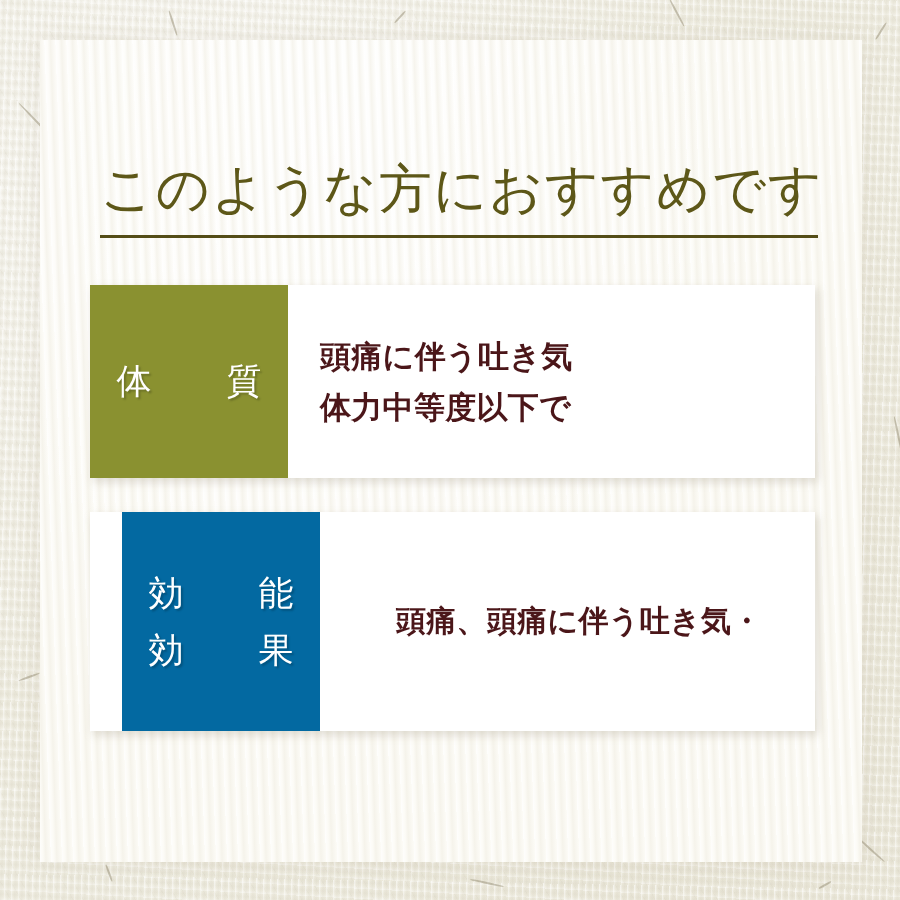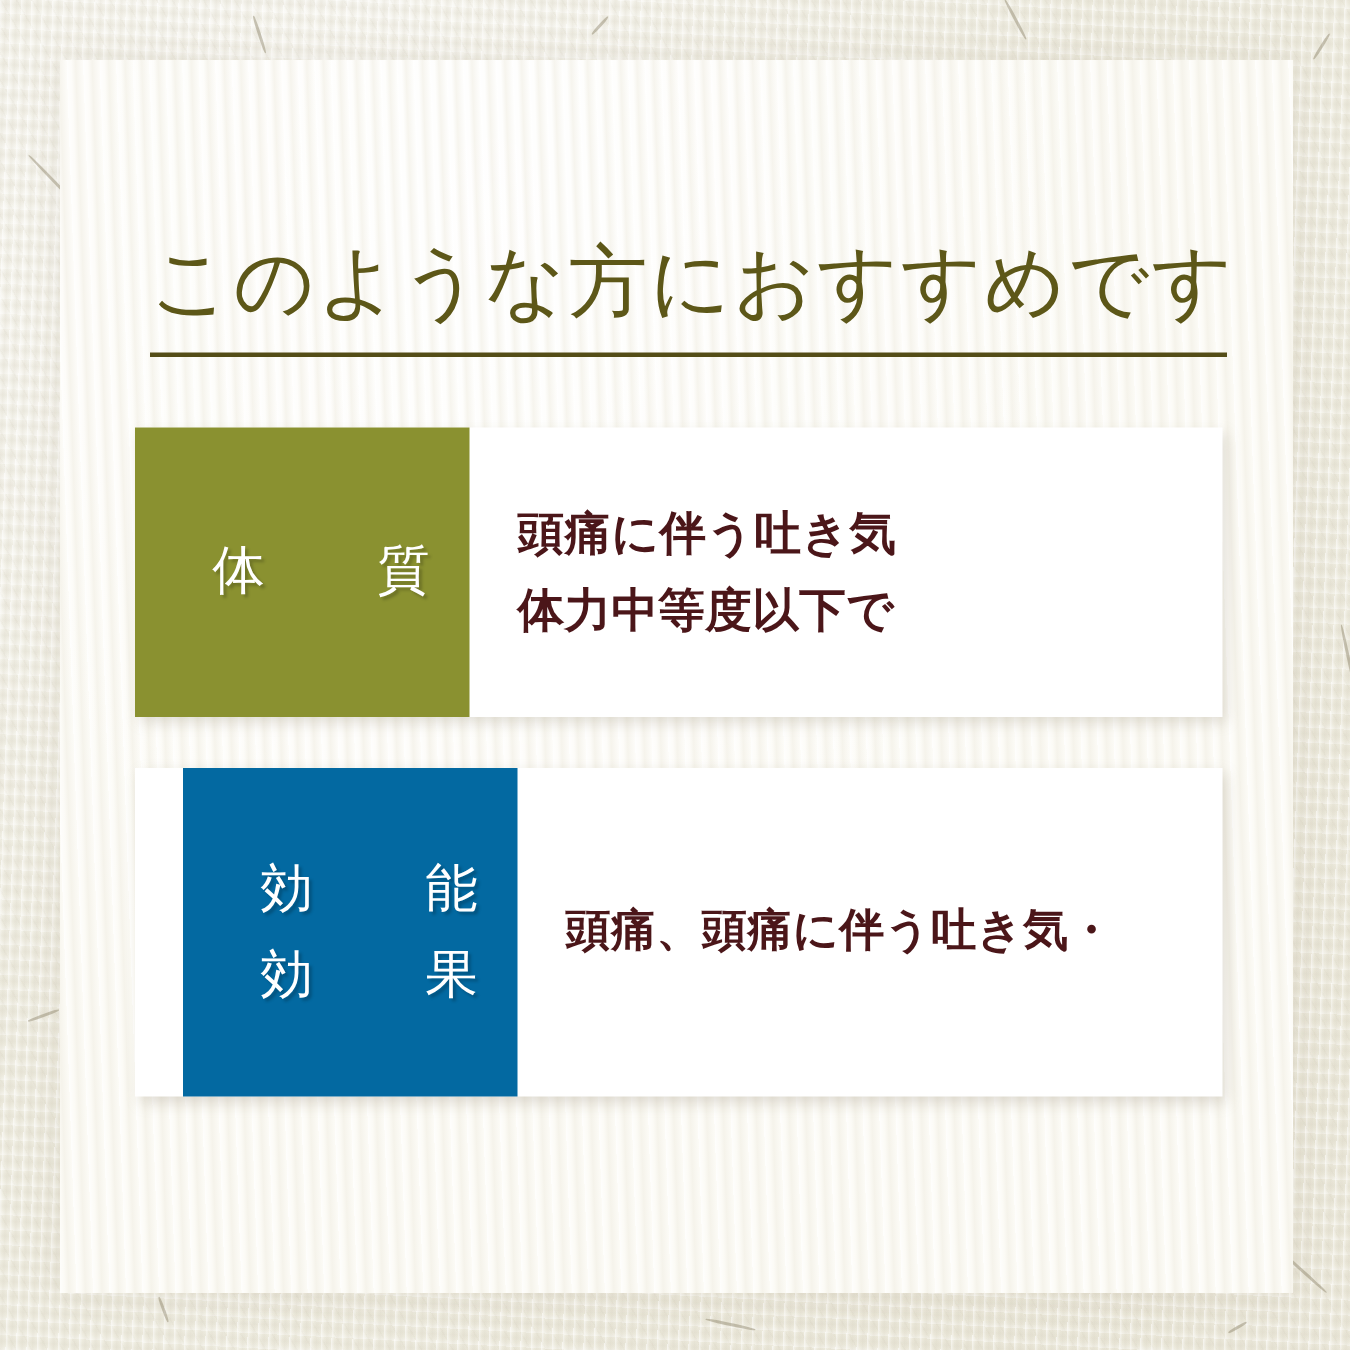--- a/index.html
+++ b/index.html
@@ -101,40 +101,39 @@
     align-items: center;
     justify-content: center;
     color: #ffffff;
     font-family: "DejaVu Serif", "Liberation Serif", serif;
     font-size: 35px;
     letter-spacing: 20px;
     text-indent: 20px;
     line-height: 1.62;
     text-shadow: 2px 2px 2px rgba(0,0,0,0.22);
     user-select: none;
-    padding-left: 25px;
   }
   #label-taishitsu { background: #8a9130; }
   #label-kounou    { background: #0369a1; margin-left: 32px; }
 
   .card-body {
     flex: 1 1 auto;
     display: flex;
     flex-direction: column;
     justify-content: center;
     padding-left: 32px;
     padding-right: 18px;
     color: #4b1619;
     font-family: "DejaVu Sans", "Liberation Sans", sans-serif;
     font-weight: bold;
     font-size: 31px;
     line-height: 1.62;
     letter-spacing: 0.3px;
   }
-  #body-kounou { font-size: 30px; }
+  #body-kounou { font-size: 30px; margin-left: 44px; }
   .card-body .line { display: block; white-space: nowrap; }
 </style>
 </head>
 <body>
 
 <div id="page">
 
   <div id="paper-texture"></div>
 
   <div class="fiber" style="left:10px;  top:124px; width:60px;  height:2px; transform:rotate(46deg);"></div>

